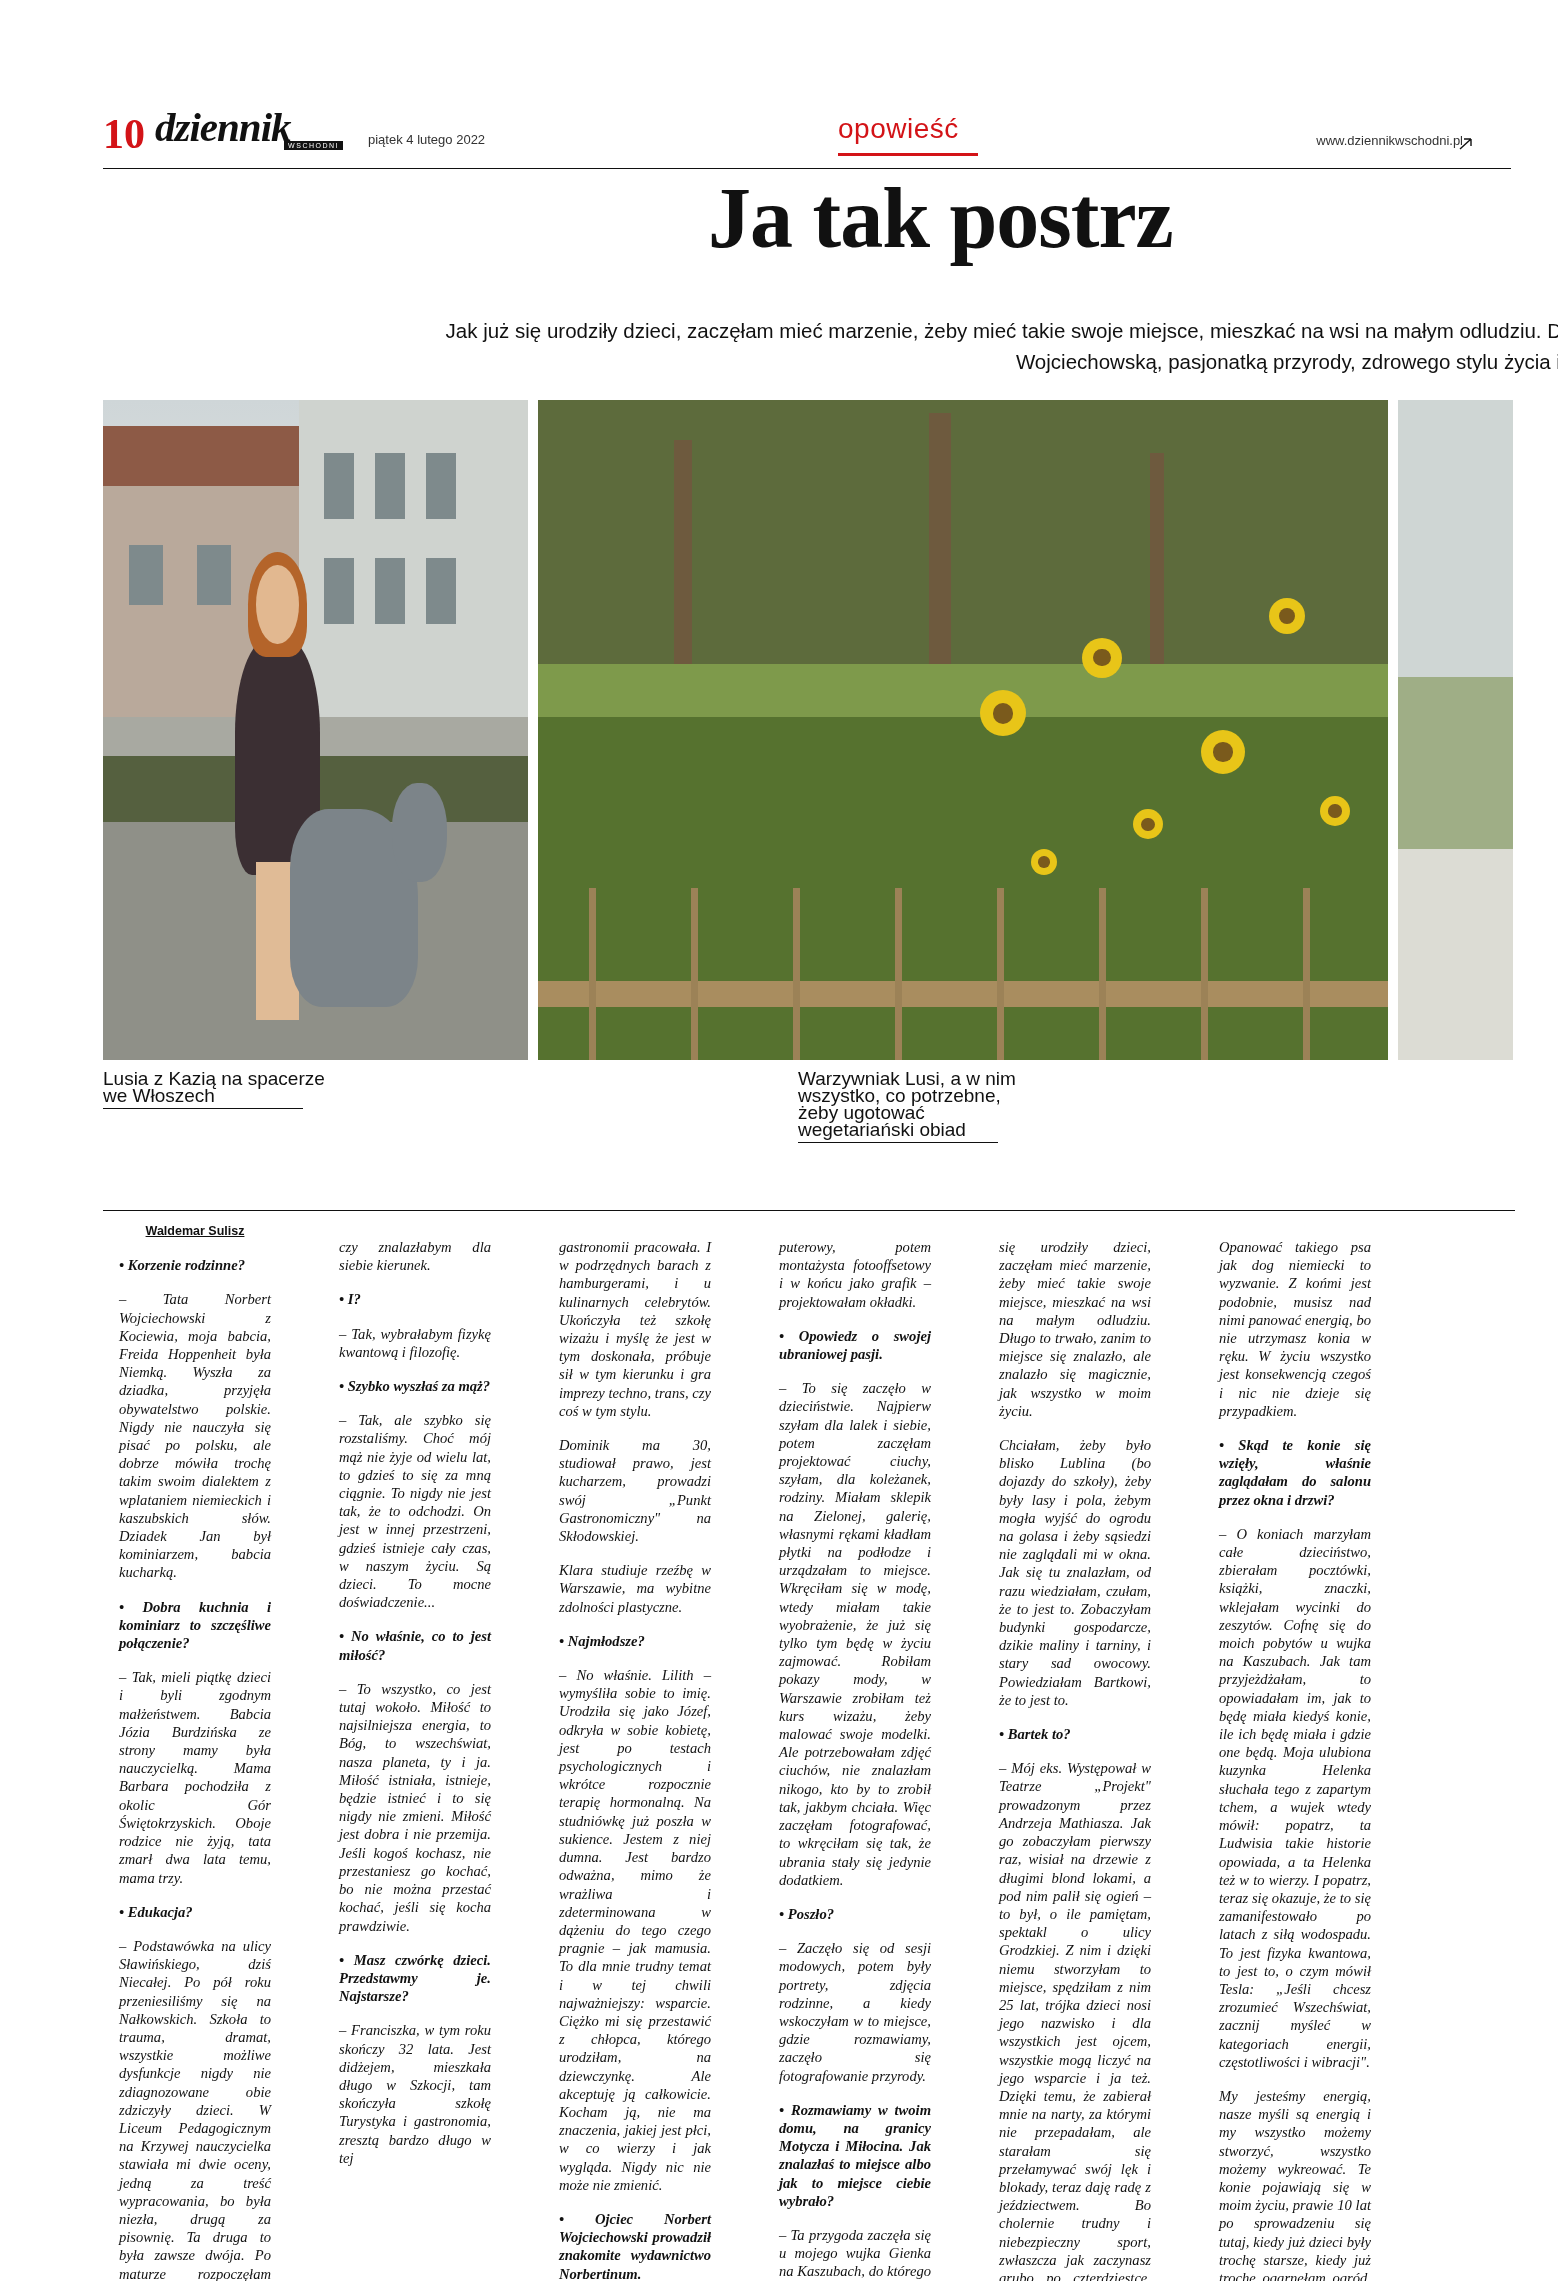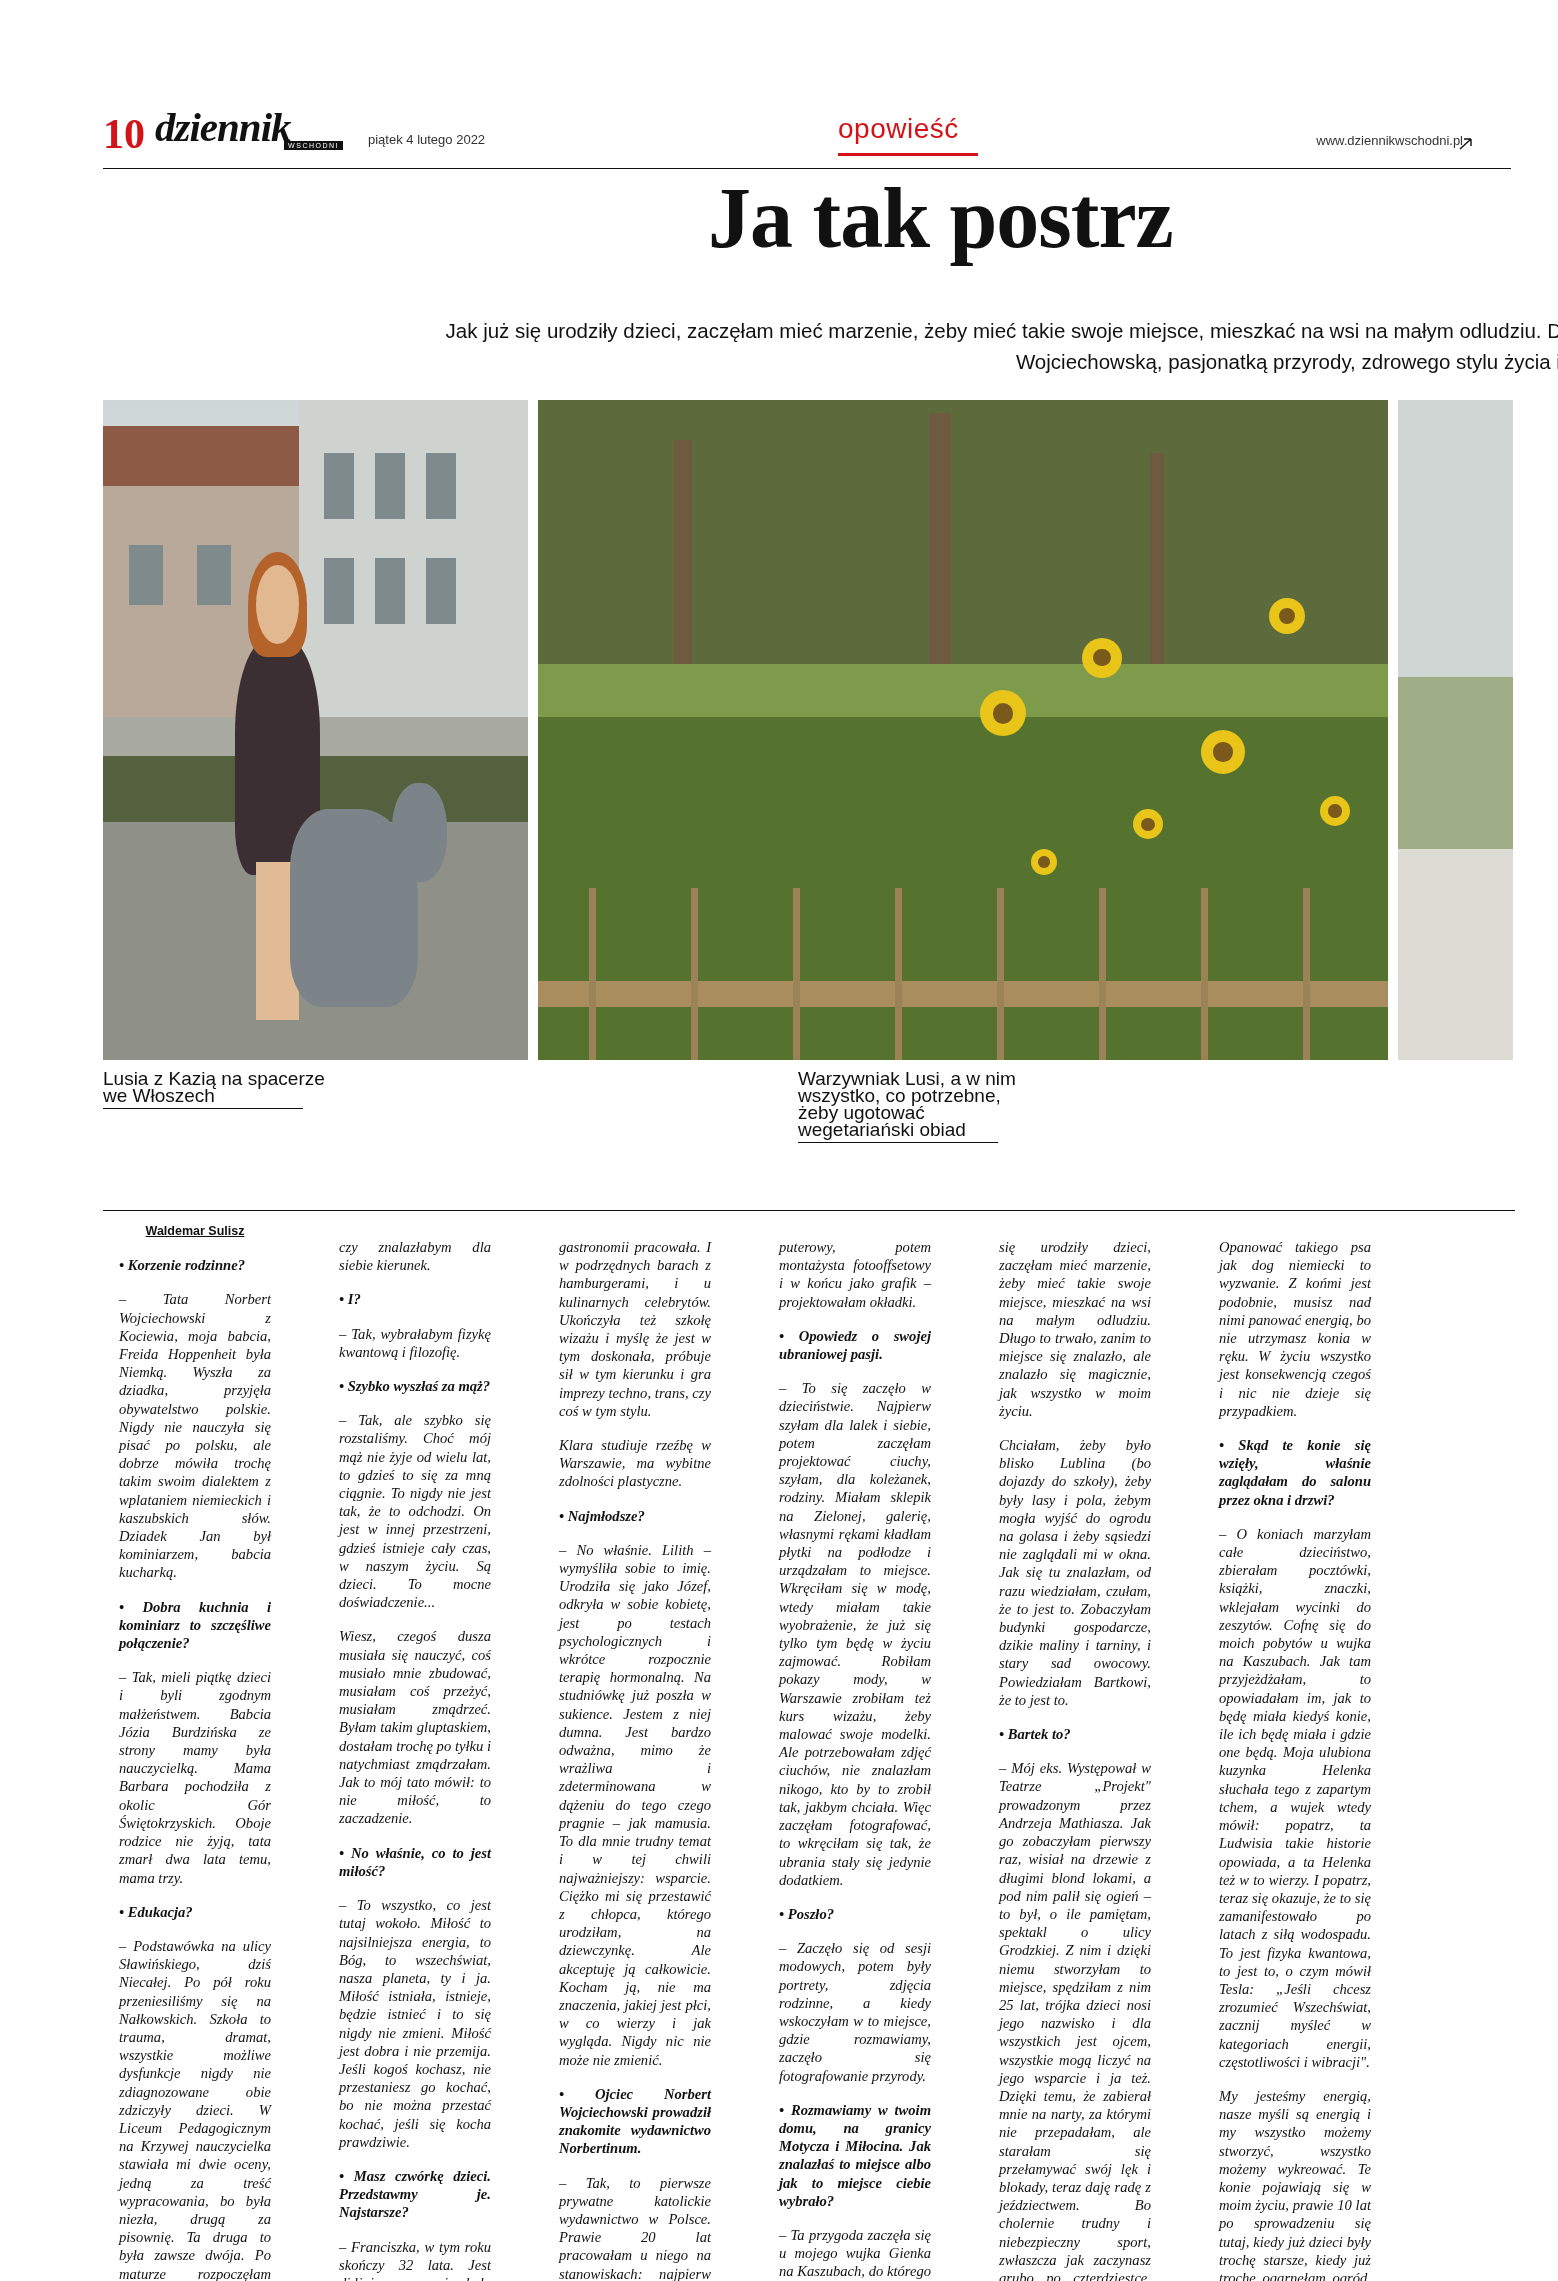--- a/index.html
+++ b/index.html
@@ -354,29 +354,29 @@
       <p class="q">• Edukacja?</p>
       <p>– Podstawówka na ulicy Sławińskiego, dziś Niecałej. Po pół roku przeniesiliśmy się na Nałkowskich. Szkoła to trauma, dramat, wszystkie możliwe dysfunkcje nigdy nie zdiagnozowane obie zdziczyły dzieci. W Liceum Pedagogicznym na Krzywej nauczycielka stawiała mi dwie oceny, jedną za treść wypracowania, bo była niezła, drugą za pisownię. Ta druga to była zawsze dwója. Po maturze rozpoczęłam studium pedagogiczne, ale zaniechałam, szybko wyszłam za mąż, dzieci. Żadnych studiów nie ukończyłam, teraz się zastanawiam,</p>
     </div>
 
     <div class="col">
       <p>czy znalazłabym dla siebie kierunek.</p>
       <p class="q">• I?</p>
       <p>– Tak, wybrałabym fizykę kwantową i filozofię.</p>
       <p class="q">• Szybko wyszłaś za mąż?</p>
       <p>– Tak, ale szybko się rozstaliśmy. Choć mój mąż nie żyje od wielu lat, to gdzieś to się za mną ciągnie. To nigdy nie jest tak, że to odchodzi. On jest w innej przestrzeni, gdzieś istnieje cały czas, w naszym życiu. Są dzieci. To mocne doświadczenie...</p>
-      <p>Wiesz, czegoś dusza musiała się nauczyć, coś musiało mnie zbudować, musiałam coś przeżyć, musiałam zmądrzeć. Byłam takim gluptaskiem, dostałam trochę po tyłku i natychmiast zmądrzałam. Jak to mój tato mówił: to nie miłość, to zaczadzenie.</p>
       <p class="q">• No właśnie, co to jest miłość?</p>
       <p>– To wszystko, co jest tutaj wokoło. Miłość to najsilniejsza energia, to Bóg, to wszechświat, nasza planeta, ty i ja. Miłość istniała, istnieje, będzie istnieć i to się nigdy nie zmieni. Miłość jest dobra i nie przemija. Jeśli kogoś kochasz, nie przestaniesz go kochać, bo nie można przestać kochać, jeśli się kocha prawdziwie.</p>
       <p class="q">• Masz czwórkę dzieci. Przedstawmy je. Najstarsze?</p>
       <p>– Franciszka, w tym roku skończy 32 lata. Jest didżejem, mieszkała długo w Szkocji, tam skończyła szkołę Turystyka i gastronomia, zresztą bardzo długo w tej</p>
     </div>
 
     <div class="col">
       <p>gastronomii pracowała. I w podrzędnych barach z hamburgerami, i u kulinarnych celebrytów. Ukończyła też szkołę wizażu i myślę że jest w tym doskonała, próbuje sił w tym kierunku i gra imprezy techno, trans, czy coś w tym stylu.</p>
+      <p>Dominik ma 30, studiował prawo, jest kucharzem, prowadzi swój „Punkt Gastronomiczny" na Skłodowskiej.</p>
       <p>Klara studiuje rzeźbę w Warszawie, ma wybitne zdolności plastyczne.</p>
       <p class="q">• Najmłodsze?</p>
       <p>– No właśnie. Lilith – wymyśliła sobie to imię. Urodziła się jako Józef, odkryła w sobie kobietę, jest po testach psychologicznych i wkrótce rozpocznie terapię hormonalną. Na studniówkę już poszła w sukience. Jestem z niej dumna. Jest bardzo odważna, mimo że wrażliwa i zdeterminowana w dążeniu do tego czego pragnie – jak mamusia. To dla mnie trudny temat i w tej chwili najważniejszy: wsparcie. Ciężko mi się przestawić z chłopca, którego urodziłam, na dziewczynkę. Ale akceptuję ją całkowicie. Kocham ją, nie ma znaczenia, jakiej jest płci, w co wierzy i jak wygląda. Nigdy nic nie może nie zmienić.</p>
       <p class="q">• Ojciec Norbert Wojciechowski prowadził znakomite wydawnictwo Norbertinum.</p>
       <p>– Tak, to pierwsze prywatne katolickie wydawnictwo w Polsce. Prawie 20 lat pracowałam u niego na stanowiskach: najpierw skład kom-</p>
     </div>
 
     <div class="col">
       <p>puterowy, potem montażysta fotooffsetowy i w końcu jako grafik – projektowałam okładki.</p>
       <p class="q">• Opowiedz o swojej ubraniowej pasji.</p>

